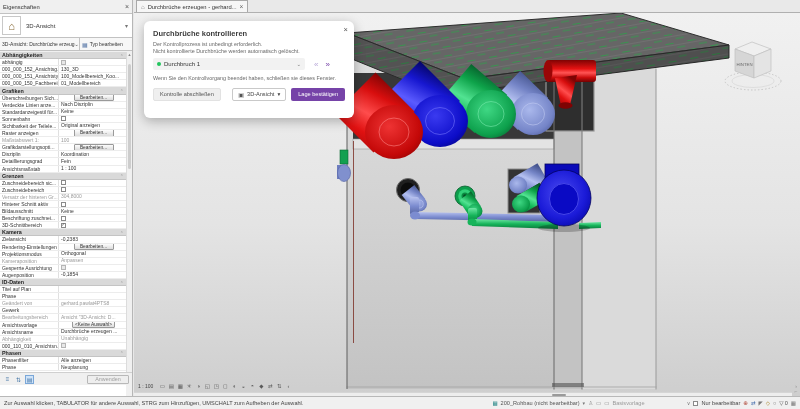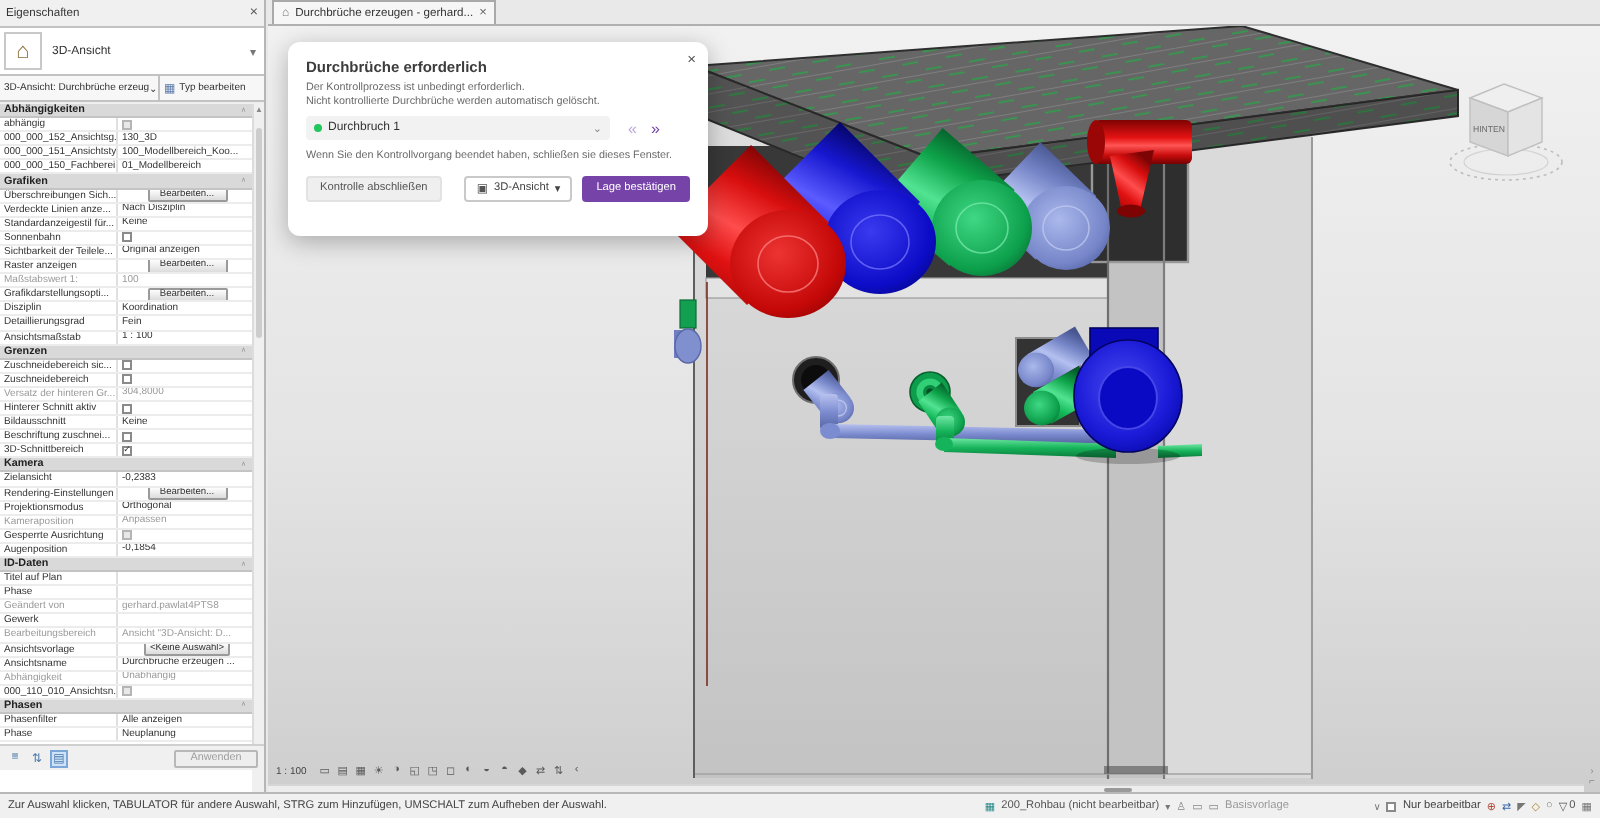--- a/index.html
+++ b/index.html
@@ -540,21 +540,21 @@
           <ellipse cx="619" cy="68" rx="21" ry="6.5" fill="none" stroke="#c8c8c8" stroke-width="0.6" opacity="0.7"></ellipse>
           <polygon points="601,36 618,29 637,36 620,43" fill="#efefef" stroke="#c0c0c0" stroke-width="0.7"></polygon>
           <polygon points="601,36 620,43 620,65 601,58" fill="#d6d6d6" stroke="#c0c0c0" stroke-width="0.7"></polygon>
           <polygon points="620,43 637,36 637,58 620,65" fill="#e4e4e4" stroke="#c0c0c0" stroke-width="0.7"></polygon>
           <text x="602.5" y="53" font-size="4.3" fill="#6a6a6a">HINTEN</text>
         </g>
       </svg>
 
       <div class="dialog">
         <span class="dlg-close">×</span>
-        <div class="dlg-title">Durchbrüche erforderlich</div>
+        <div class="dlg-title">Durchbrüche kontrollieren</div>
         <div class="dlg-text">Der Kontrollprozess ist unbedingt erforderlich.</div>
         <div class="dlg-text">Nicht kontrollierte Durchbrüche werden automatisch gelöscht.</div>
         <div class="dlg-selectrow">
           <div class="dlg-select">
             <span class="dlg-dot" id="dlg-dot" style="background: rgb(34, 197, 94);"></span>
             <span class="dlg-selval">Durchbruch 1</span>
             <span class="dlg-selcaret">⌄</span>
           </div>
           <span class="dlg-prev">«</span>
           <span class="dlg-next" id="dlg-next" style="color: rgb(118, 67, 168);">»</span>

